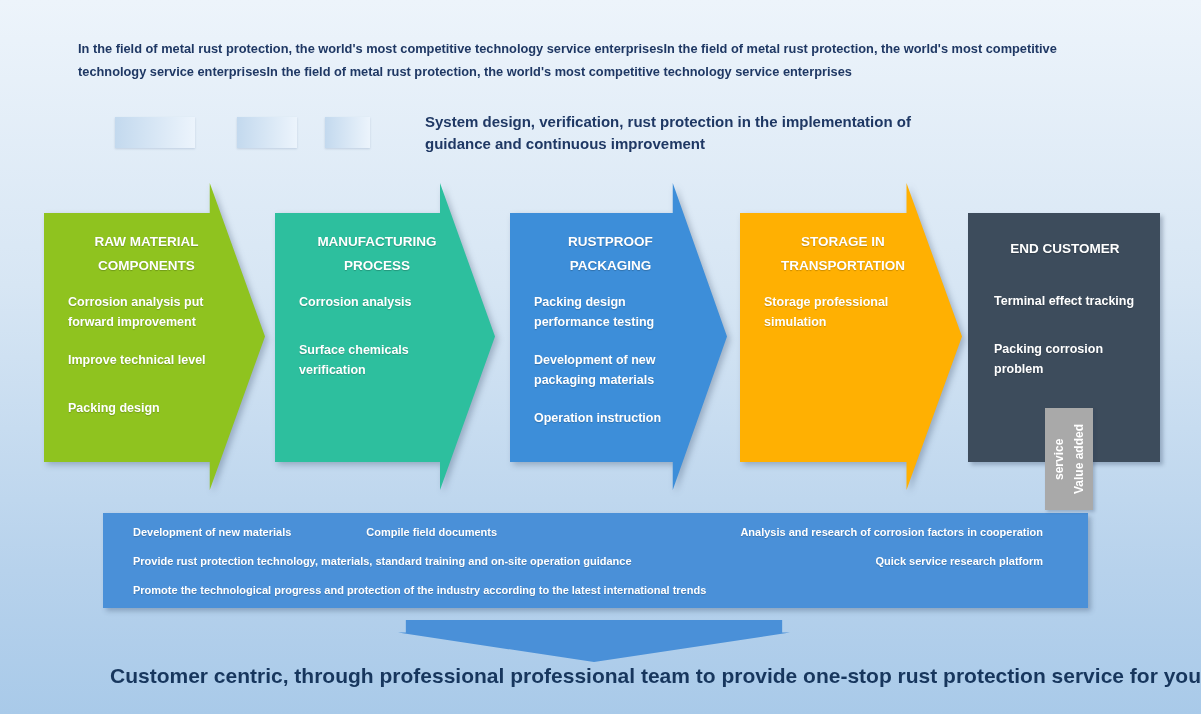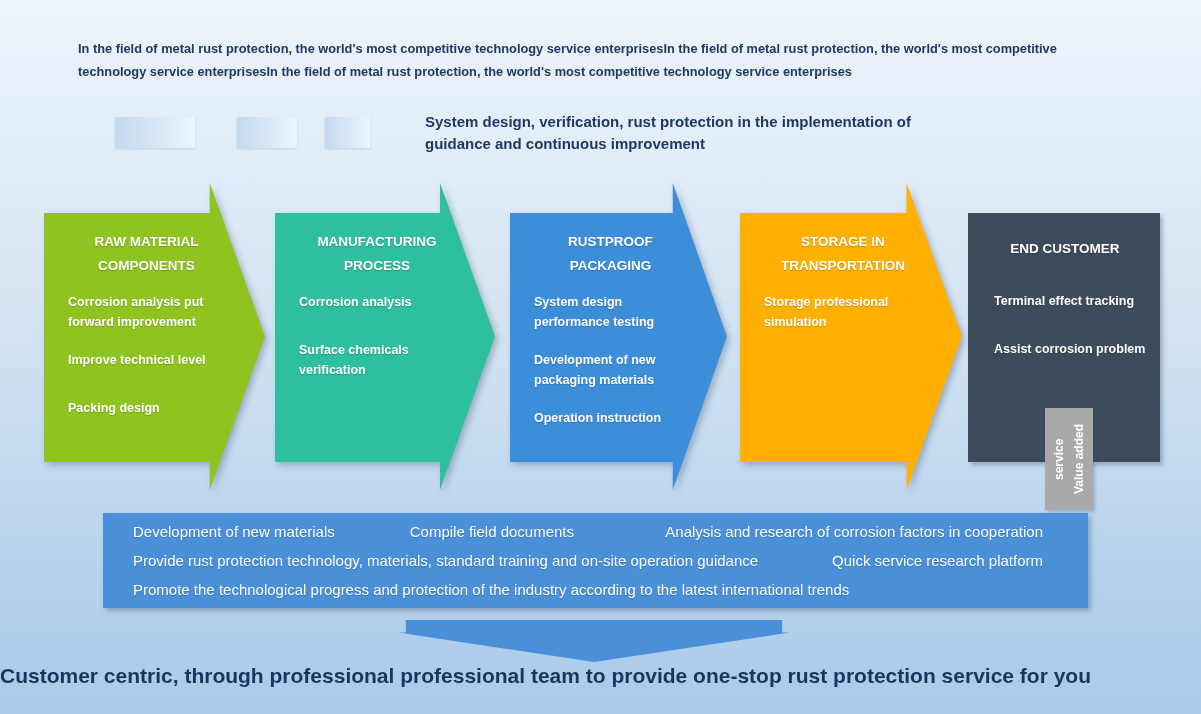--- a/index.html
+++ b/index.html
@@ -71,35 +71,35 @@
     height:96px; text-align:center; white-space:normal;
   }
 
   
   .banner {
     position:absolute; left:103px; top:513px; width:985px; height:95px;
     padding:9px 45px 0 30px; box-shadow:3px 3px 5px rgba(40,60,90,.30);
   }
   .b-row { display:flex; align-items:flex-start; margin-bottom:9px; }
   .b-item {
-    color:#fff; font-weight:normal; font-size:15px; line-height:20px; white-space:nowrap;
+    color:#fff; font-weight:bold; font-size:11px; line-height:20px; white-space:nowrap;
     text-shadow:0 1px 1px rgba(0,0,0,.20);
   }
   .b-mid { margin-left:75px; }
   .b-right { margin-left:auto; }
 
   
   .down-arrow {
     position:absolute; left:398px; top:620px; width:392px; height:42px;
     clip-path:polygon(2% 0, 98% 0, 98% 30%, 100% 30%, 50% 100%, 0 30%, 2% 30%);
   }
 
   
   .footer-headline {
-    position:absolute; left:0; top:664px; width:1201px; text-align:left;
+    position:absolute; left:0; top:664px; width:1201px; text-align:right;
     font-size:21px; font-weight:bold; color:#17365d;
   }
 </style>
 </head>
 <body>
 
 <div class="canvas">
 
   <div class="tagline">In the field of metal rust protection, the world's most competitive technology service enterprisesIn the field of metal rust protection, the world's most competitive technology service enterprisesIn the field of metal rust protection, the world's most competitive technology service enterprises</div>
 
@@ -128,40 +128,40 @@
           <div class="stage-item">Improve technical level</div>
           <div class="stage-item gap">Packing design</div>
         </div>
       </div>
     </div>
 
     <div class="arrow-wrap w3">
       <div class="arrow" style="background-color: rgb(61, 142, 217);">
         <div class="stage-content">
           <div class="stage-title">RUSTPROOF PACKAGING</div>
-          <div class="stage-item">System design performance testing</div>
+          <div class="stage-item">Packing design performance testing</div>
           <div class="stage-item">Development of new packaging materials</div>
           <div class="stage-item">Operation instruction</div>
         </div>
       </div>
     </div>
 
     <div class="arrow-wrap w4">
       <div class="arrow" style="background-color: rgb(255, 176, 2);">
         <div class="stage-content">
           <div class="stage-title">STORAGE IN TRANSPORTATION</div>
           <div class="stage-item">Storage professional simulation</div>
         </div>
       </div>
     </div>
 
     <div class="endbox" style="background-color: rgb(61, 76, 92);">
       <div class="stage-title">END CUSTOMER</div>
       <div class="stage-item">Terminal effect tracking</div>
-      <div class="stage-item gap">Assist corrosion problem</div>
+      <div class="stage-item gap">Packing corrosion problem</div>
     </div>
 
   </div>
 
   <div class="value-label" style="background-color: rgb(169, 169, 169);">
     <span>Value added service</span>
   </div>
 
   <div class="banner" style="background-color: rgb(74, 144, 216);">
     <div class="b-row">

